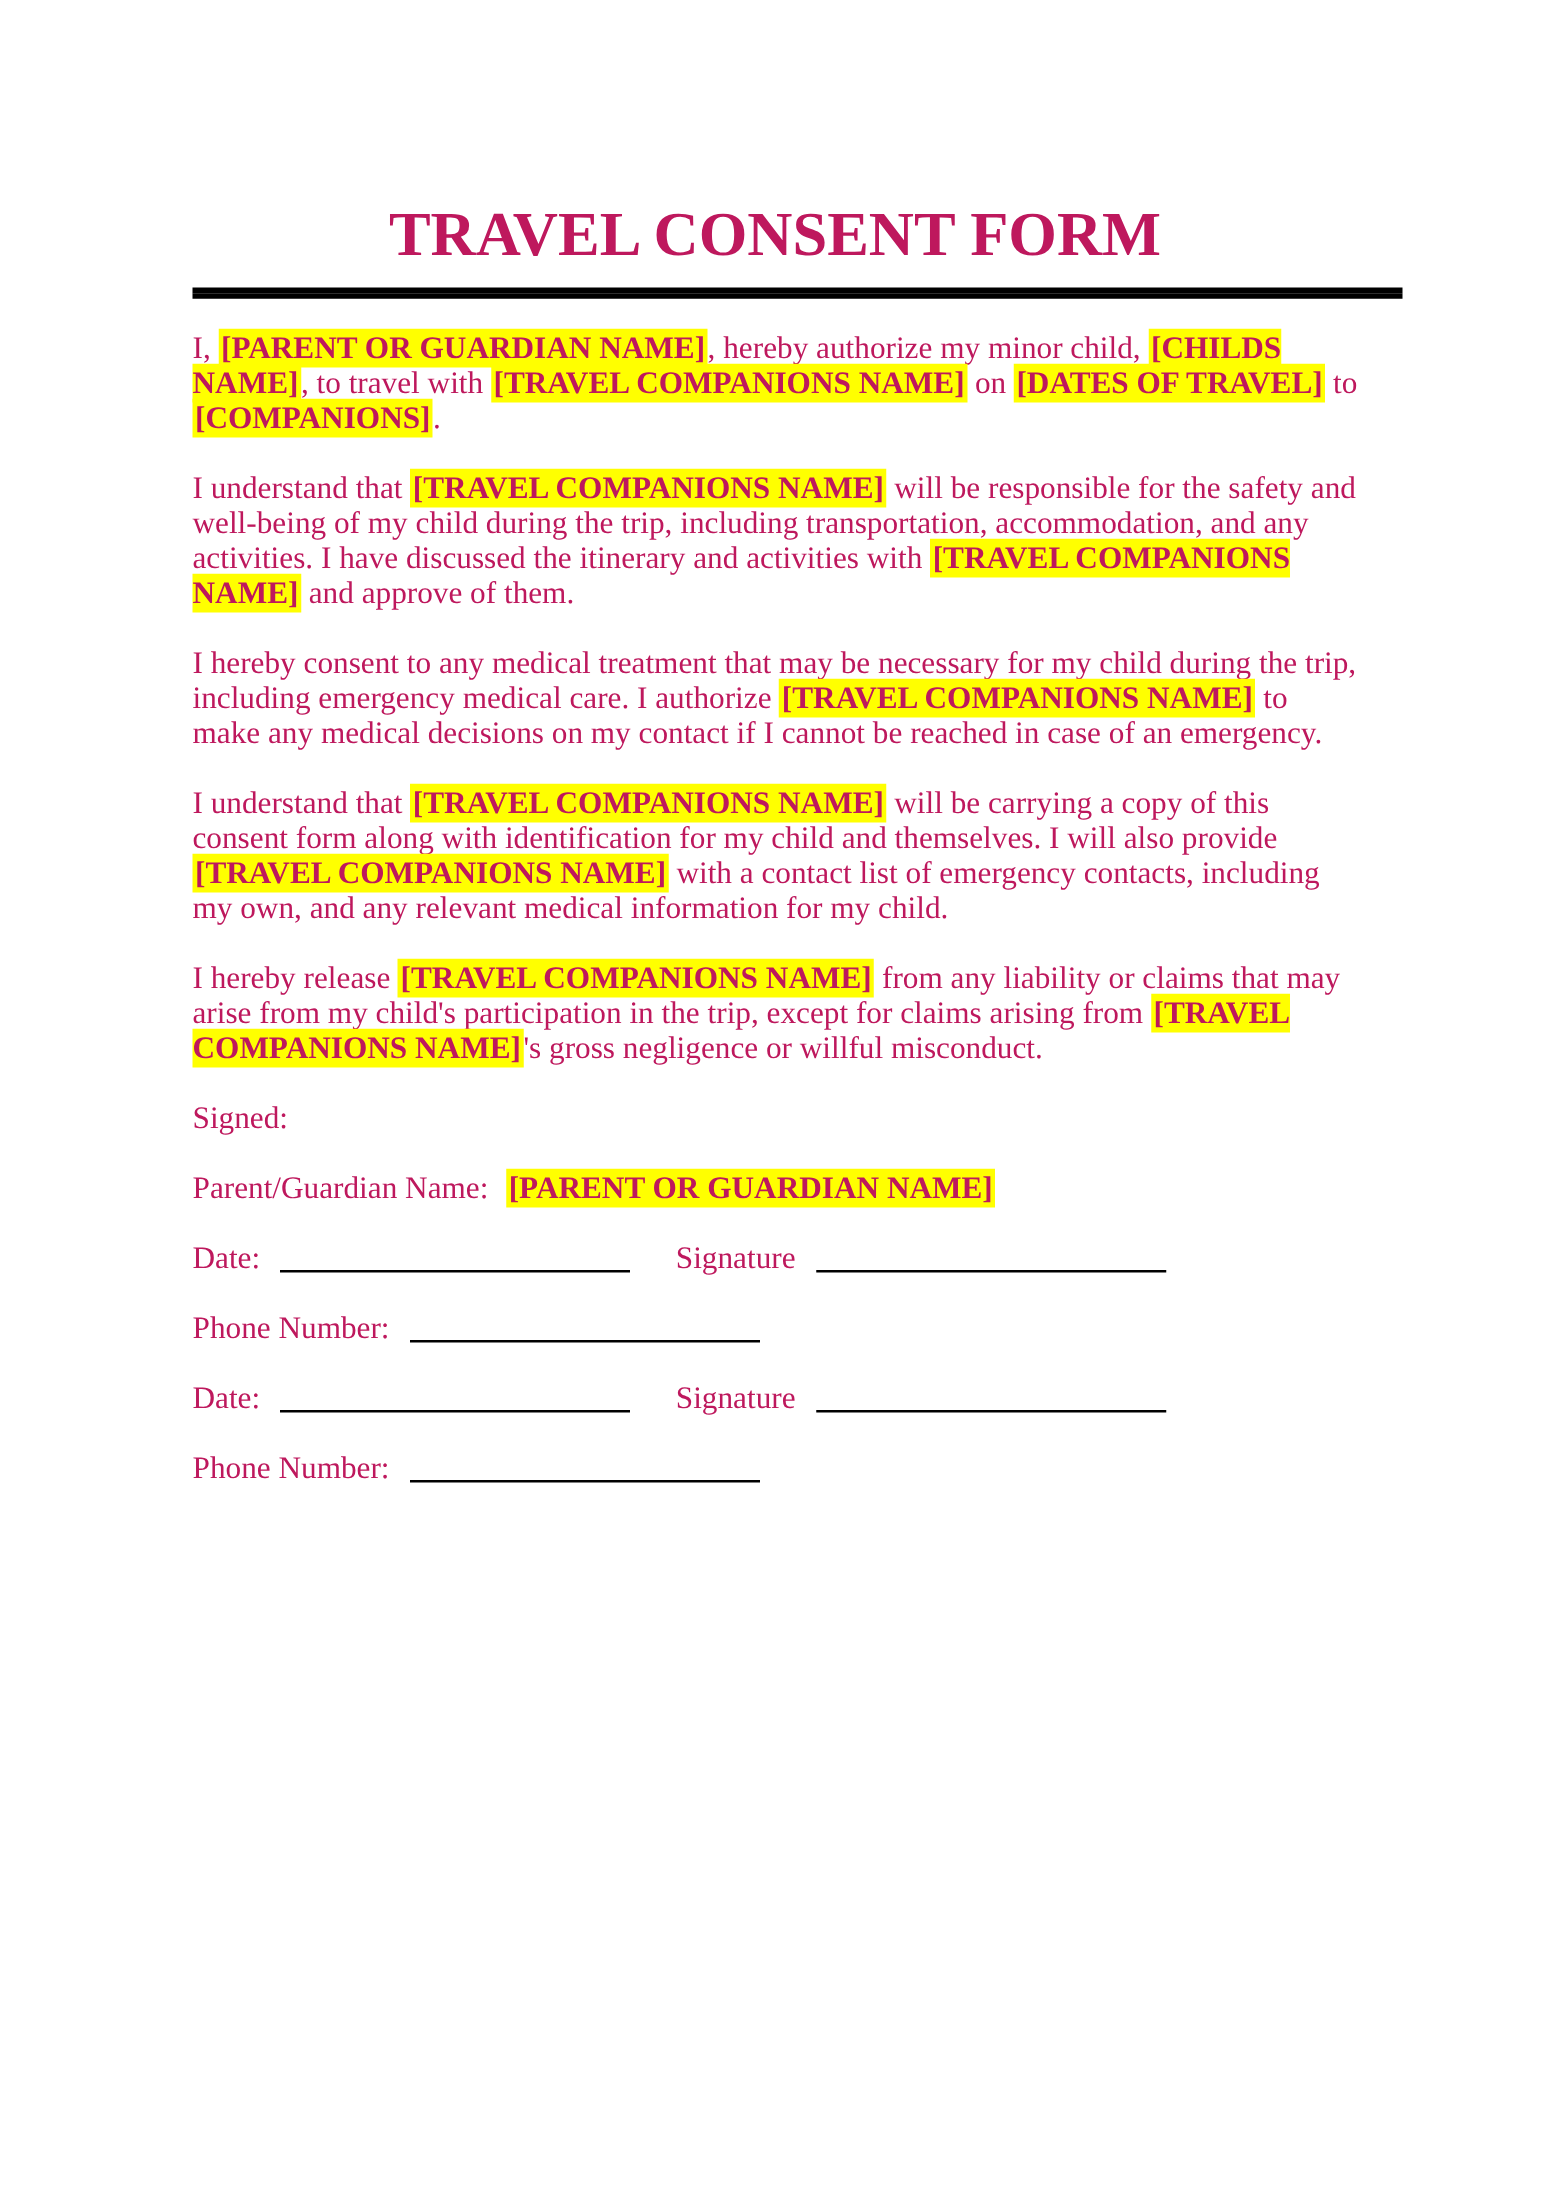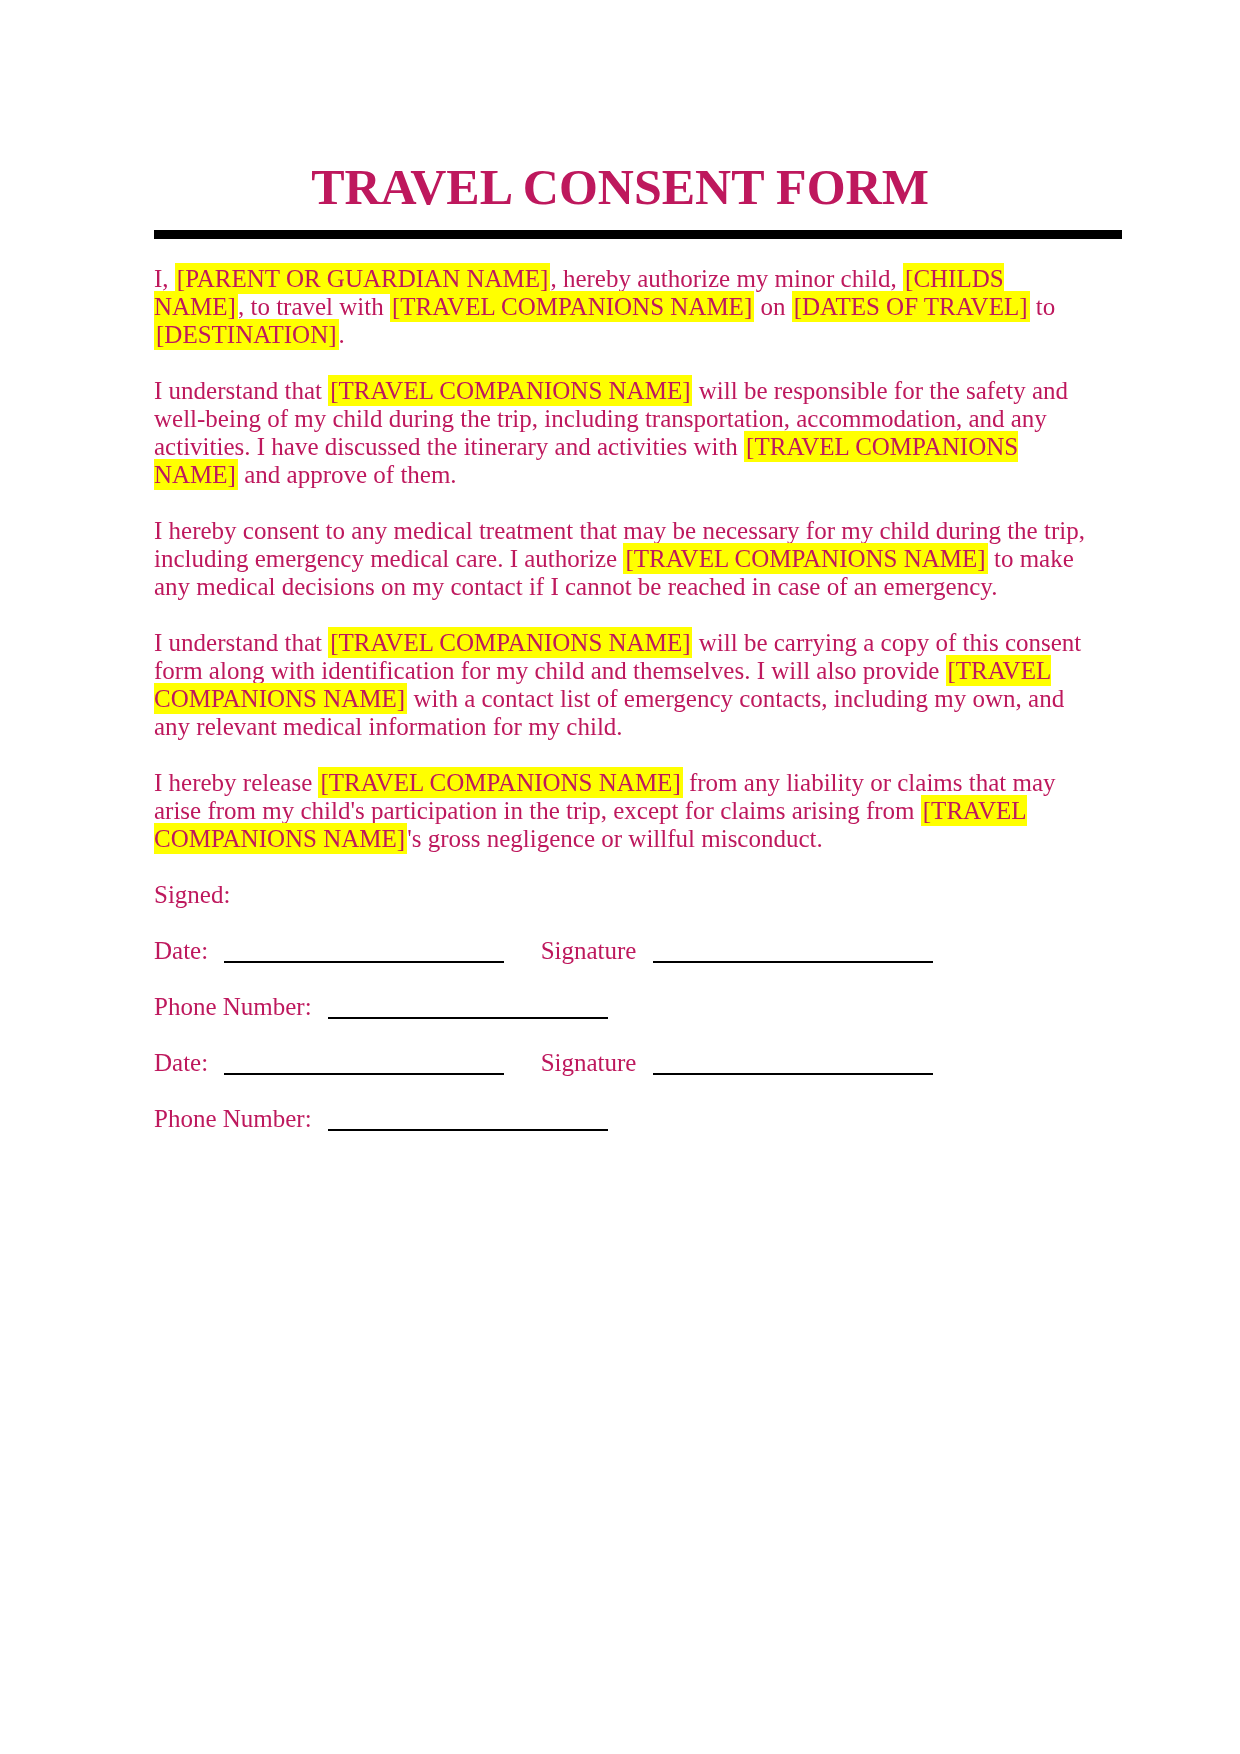--- a/index.html
+++ b/index.html
@@ -41,20 +41,21 @@
   }
 
   p.par {
     margin: 28px 0;
   }
   p.first-par { margin-top: 26px; }
 
   .hl {
     background: #ffff00;
     padding: 2px 2px;
+    font-weight: bold;
   }
 
   .value { margin-left: 8px; }
 
   .fill-line {
     display: inline-block;
     width: 280px;
     height: 20px;
     margin-left: 10px;
     border-bottom: 2px solid #000000;
@@ -70,32 +71,36 @@
 </head>
 <body>
 
 <div class="page">
   <div class="content">
 
     <h1 class="doc-title">TRAVEL CONSENT FORM</h1>
 
     <div class="double-rule"></div>
 
-    <p class="par first-par"><span>I, </span><span class="hl">[PARENT OR GUARDIAN NAME]</span><span>, hereby authorize my minor child, </span><span class="hl">[CHILDS NAME]</span><span>, to travel with </span><span class="hl">[TRAVEL COMPANIONS NAME]</span><span> on </span><span class="hl">[DATES OF TRAVEL]</span><span> to </span><span class="hl">[DESTINATION]</span><span>.</span></p>
+    <p class="par first-par"><span>I, </span><span class="hl">[PARENT OR GUARDIAN NAME]</span><span>, hereby authorize my minor child, </span><span class="hl">[CHILDS NAME]</span><span>, to travel with </span><span class="hl">[TRAVEL COMPANIONS NAME]</span><span> on </span><span class="hl">[DATES OF TRAVEL]</span><span> to </span><span class="hl">[COMPANIONS]</span><span>.</span></p>
 
     <p class="par"><span>I understand that </span><span class="hl">[TRAVEL COMPANIONS NAME]</span><span> will be responsible for the safety and well-being of my child during the trip, including transportation, accommodation, and any activities. I have discussed the itinerary and activities with </span><span class="hl">[TRAVEL COMPANIONS NAME]</span><span> and approve of them.</span></p>
 
     <p class="par"><span>I hereby consent to any medical treatment that may be necessary for my child during the trip, including emergency medical care. I authorize </span><span class="hl">[TRAVEL COMPANIONS NAME]</span><span> to make any medical decisions on my contact if I cannot be reached in case of an emergency.</span></p>
 
     <p class="par"><span>I understand that </span><span class="hl">[TRAVEL COMPANIONS NAME]</span><span> will be carrying a copy of this consent form along with identification for my child and themselves. I will also provide </span><span class="hl">[TRAVEL COMPANIONS NAME]</span><span> with a contact list of emergency contacts, including my own, and any relevant medical information for my child.</span></p>
 
     <p class="par"><span>I hereby release </span><span class="hl">[TRAVEL COMPANIONS NAME]</span><span> from any liability or claims that may arise from my child's participation in the trip, except for claims arising from </span><span class="hl">[TRAVEL COMPANIONS NAME]</span><span>'s gross negligence or willful misconduct.</span></p>
 
     <p class="par"><strong class="signed-word">Signed</strong><span>:</span></p>
 
+    <p class="par">
+      <span>Parent/Guardian Name:</span>
+      <span class="hl value">[PARENT OR GUARDIAN NAME]</span>
+    </p>
 
     <p class="par">
       <span>Date:</span>
       <span class="fill-line"></span>
       <span class="sig-label">Signature</span>
       <span class="fill-line"></span>
     </p>
 
     <p class="par">
       <span>Phone Number:</span>

